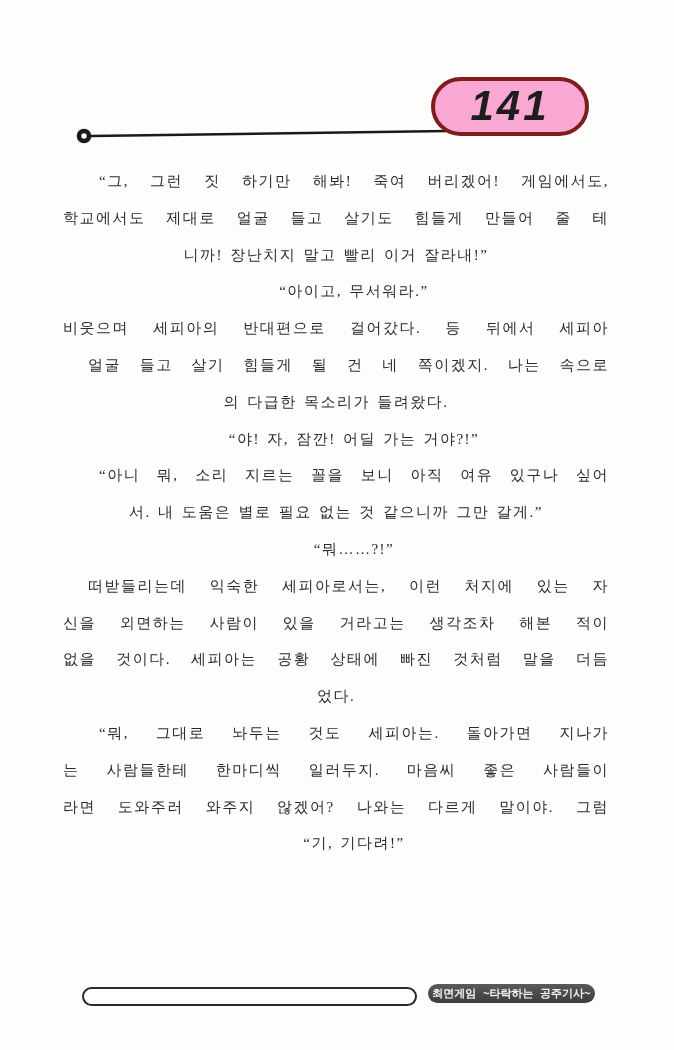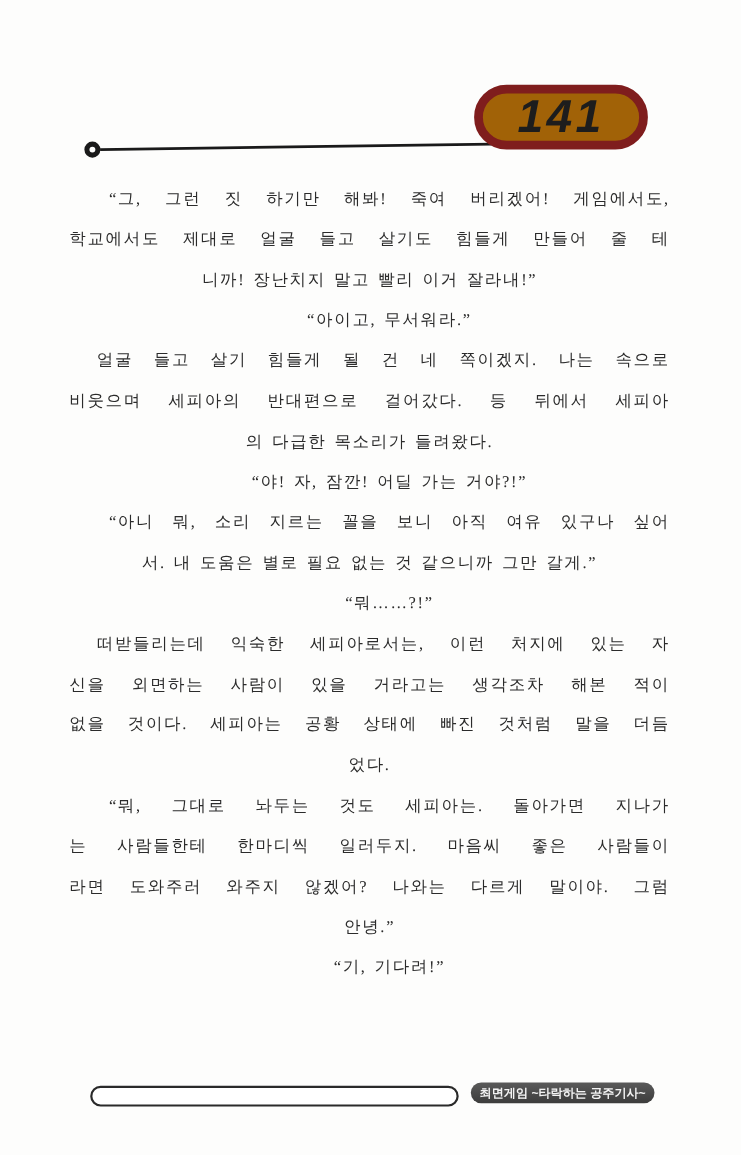--- a/index.html
+++ b/index.html
@@ -9,23 +9,23 @@
     background:#fdfdfc;
     overflow:hidden;
     font-family:"Liberation Serif","DejaVu Serif",serif;
     color:#2b2b2b;
   }
   
   .connector-svg{position:absolute;left:0;top:0;pointer-events:none;}
   .pagenum-pill{
     position:absolute;left:431px;top:77px;
     width:158px;height:59px;
-    border:8px solid #7f1d1d;
+    border:4px solid #7f1d1d;
     border-radius:30px;
-    background:#a16207;
+    background:#f9a8d4;
     box-sizing:border-box;
     display:flex;align-items:center;justify-content:center;
   }
   .pagenum-pill span{
     font-family:"Liberation Sans","DejaVu Sans",sans-serif;
     font-style:italic;font-weight:bold;
     font-size:42px;letter-spacing:3px;color:#1d1d1d;
     transform:translateY(-1px);
   }
   
@@ -46,21 +46,21 @@
   }
   .footer-badge{
     position:absolute;left:428px;top:984px;
     width:167px;height:19px;
     background:linear-gradient(180deg,#5a5a5a,#3c3c3c);
     border-radius:10px;
     display:flex;align-items:center;justify-content:center;
     box-sizing:border-box;
   }
   .footer-badge span{
-    font-family:Liberation Sans, sans-serif;
+    font-family:Liberation Mono, monospace;
     font-size:11px;font-weight:bold;color:#f4f4f4;letter-spacing:0px;
     white-space:nowrap;
   }
 </style>
 </head>
 <body>
 
 <div class="page">
 
   <svg class="connector-svg" width="674" height="160">
@@ -70,35 +70,34 @@
 
   <div class="pagenum-pill">
     <span>141</span>
   </div>
 
   <div class="body-text">
       <div class="line j ind-quote">“그, 그런 짓 하기만 해봐! 죽여 버리겠어! 게임에서도,</div>
       <div class="line j">학교에서도 제대로 얼굴 들고 살기도 힘들게 만들어 줄 테</div>
       <div class="line">니까! 장난치지 말고 빨리 이거 잘라내!”</div>
       <div class="line ind-quote">“아이고, 무서워라.”</div>
+      <div class="line j">비웃으며 세피아의 반대편으로 걸어갔다. 등 뒤에서 세피아</div>
       <div class="line j ind-para">얼굴 들고 살기 힘들게 될 건 네 쪽이겠지. 나는 속으로</div>
-      <div class="line j">비웃으며 세피아의 반대편으로 걸어갔다. 등 뒤에서 세피아</div>
       <div class="line">의 다급한 목소리가 들려왔다.</div>
       <div class="line ind-quote">“야! 자, 잠깐! 어딜 가는 거야?!”</div>
       <div class="line j ind-quote">“아니 뭐, 소리 지르는 꼴을 보니 아직 여유 있구나 싶어</div>
       <div class="line">서. 내 도움은 별로 필요 없는 것 같으니까 그만 갈게.”</div>
       <div class="line ind-quote">“뭐……?!”</div>
       <div class="line j ind-para">떠받들리는데 익숙한 세피아로서는, 이런 처지에 있는 자</div>
       <div class="line j">신을 외면하는 사람이 있을 거라고는 생각조차 해본 적이</div>
       <div class="line j">없을 것이다. 세피아는 공황 상태에 빠진 것처럼 말을 더듬</div>
       <div class="line">었다.</div>
       <div class="line j ind-quote">“뭐, 그대로 놔두는 것도 세피아는. 돌아가면 지나가</div>
       <div class="line j">는 사람들한테 한마디씩 일러두지. 마음씨 좋은 사람들이</div>
       <div class="line j">라면 도와주러 와주지 않겠어? 나와는 다르게 말이야. 그럼</div>
-      <div class="line">안녕.”</div>
       <div class="line ind-quote">“기, 기다려!”</div>
     </div>
 
   <div class="footer-pill"></div>
   <div class="footer-badge">
     <span>최면게임 ~타락하는 공주기사~</span>
   </div>
 
 </div>
 

